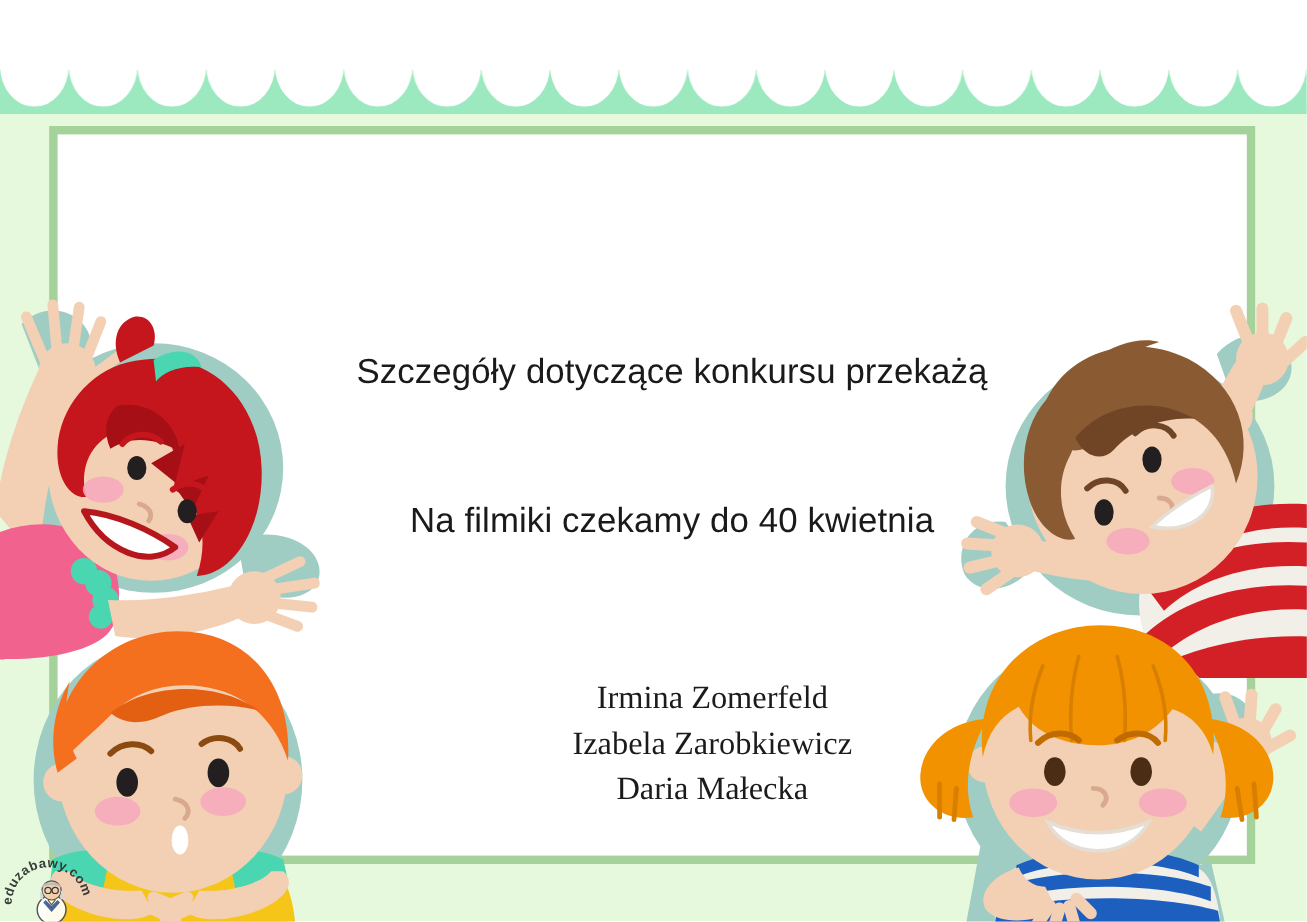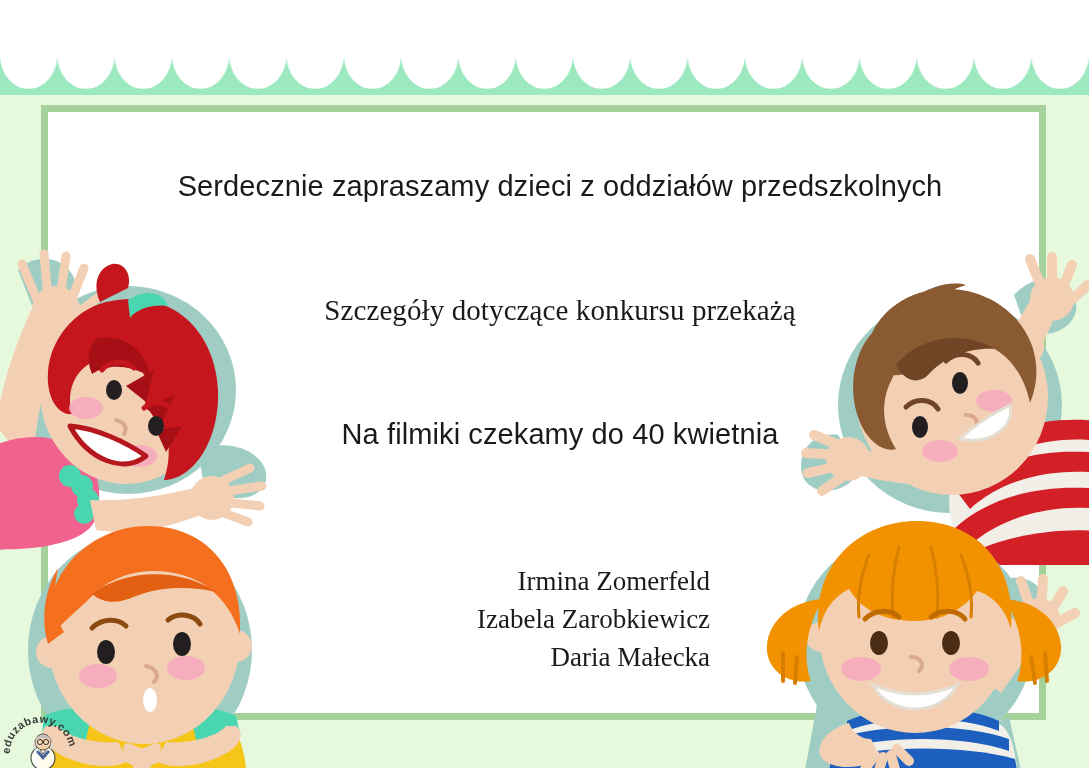--- a/index.html
+++ b/index.html
@@ -41,28 +41,28 @@
   .para{
     position:absolute;width:900px;left:62px;
     text-align:center;
     color:#1a1a1a;
     font-size:29px;
     line-height:41px;
     font-weight:400;
     letter-spacing:0.1px;
   }
   .p1{top:54px;}
-  .p2{top:178px;font-family:Liberation Serif, serif;}
+  .p2{top:178px;}
   .p3{top:302px;}
 
   .signature{
     position:absolute;left:429px;top:450px;
     font-family:"Liberation Serif", serif;
     font-size:27px;line-height:38px;color:#1b1b1b;
-    text-align:right;
+    text-align:center;
   }
   .signature div{white-space:nowrap;}
 
   
   .kid{position:absolute;z-index:30;}
   svg{display:block;overflow:visible;}
 
   
   .watermark{
     position:absolute;left:4px;top:710px;width:78px;height:58px;z-index:60;
@@ -320,21 +320,20 @@
     <ellipse cx="96" cy="144" rx="20" ry="12" fill="#f7a8bd" opacity=".85"></ellipse>
     <ellipse cx="204" cy="144" rx="20" ry="12" fill="#f7a8bd" opacity=".85"></ellipse>
 
     <path d="M146,132 C156,132 160,140 154,146" stroke="#d8a98c" stroke-width="4" fill="none" stroke-linecap="round"></path>
 
     <path d="M108,160 C124,192 176,192 192,160 C164,172 136,172 108,160 Z" fill="#ffffff" stroke="#e4ded4" stroke-width="3"></path>
   </svg>
 
   <div class="text-wrap">
     <div class="para p1">
-      <div>Serdecznie zapraszamy dzieci z oddziałów przedszkolnych</div>
     </div>
 
     <div class="para p2">
       <div>Szczegóły dotyczące konkursu przekażą</div>
     </div>
 
     <div class="para p3">
       <div>Na filmiki czekamy do 40 kwietnia</div>
     </div>
 

